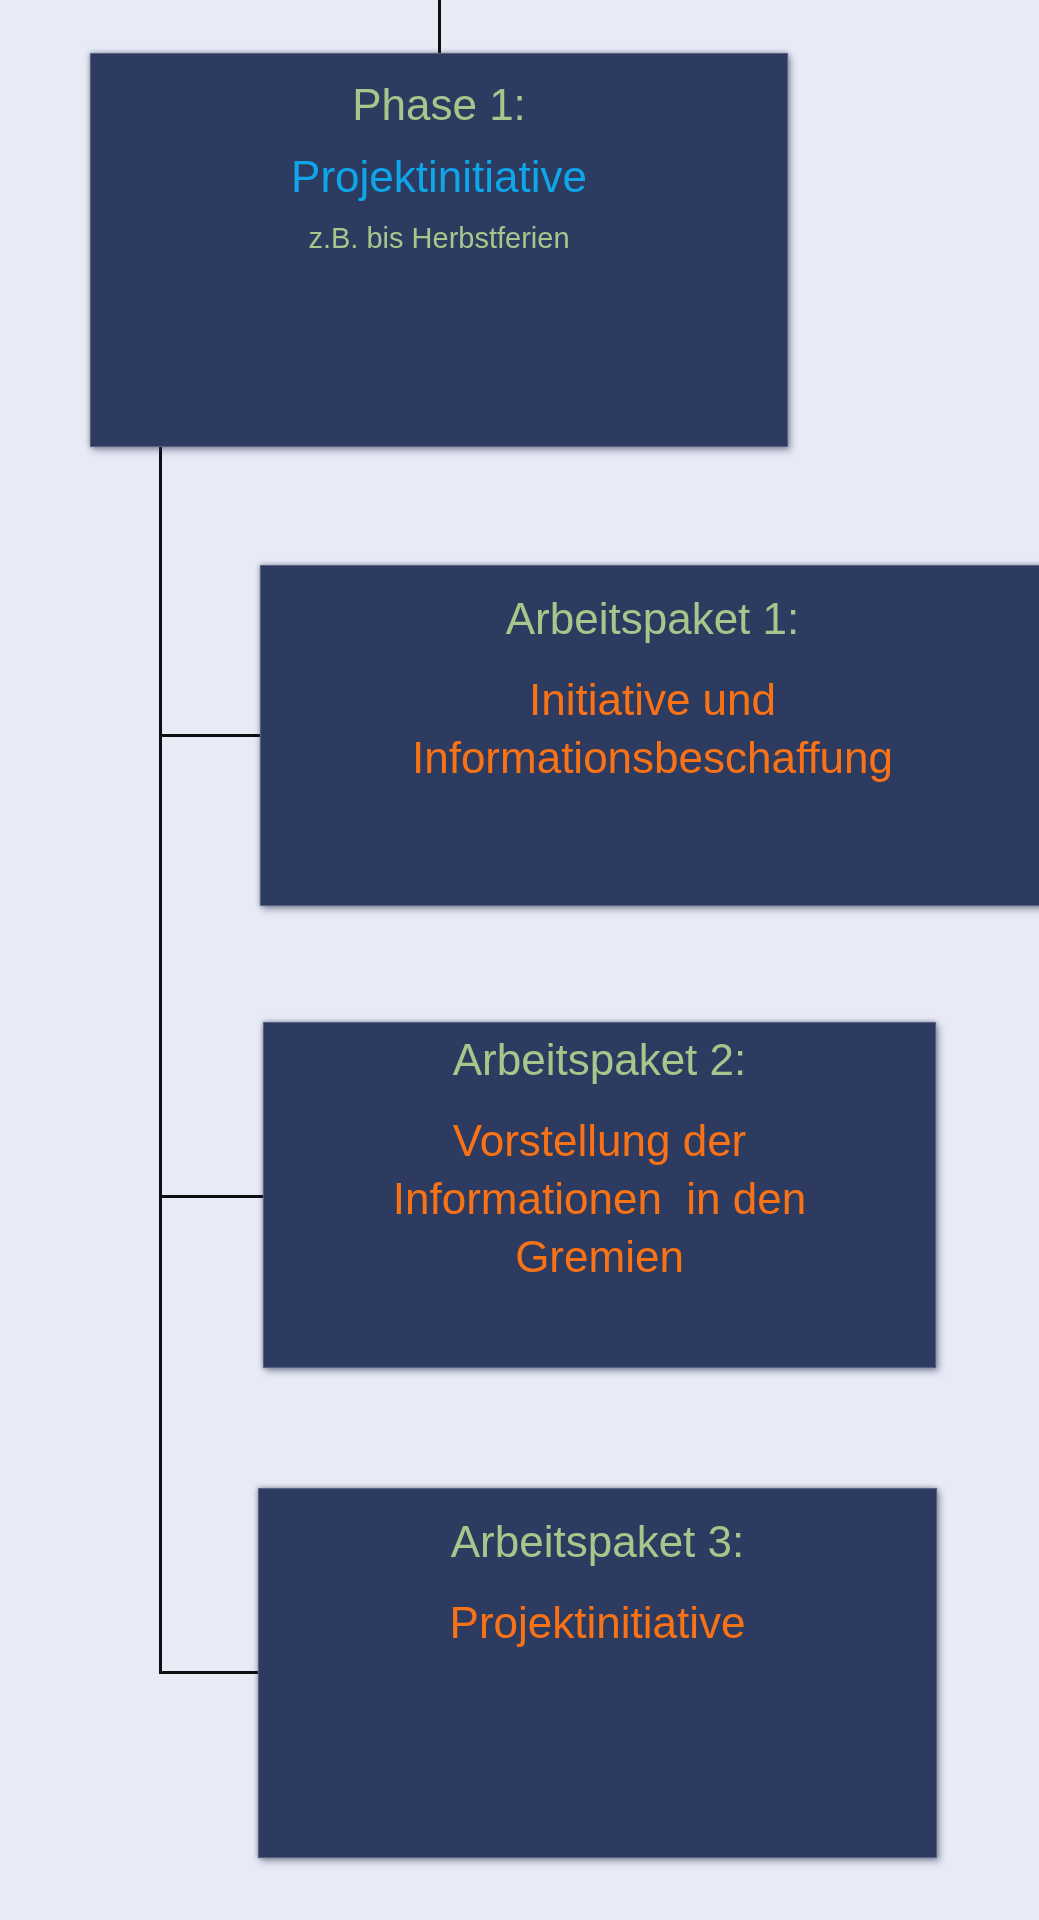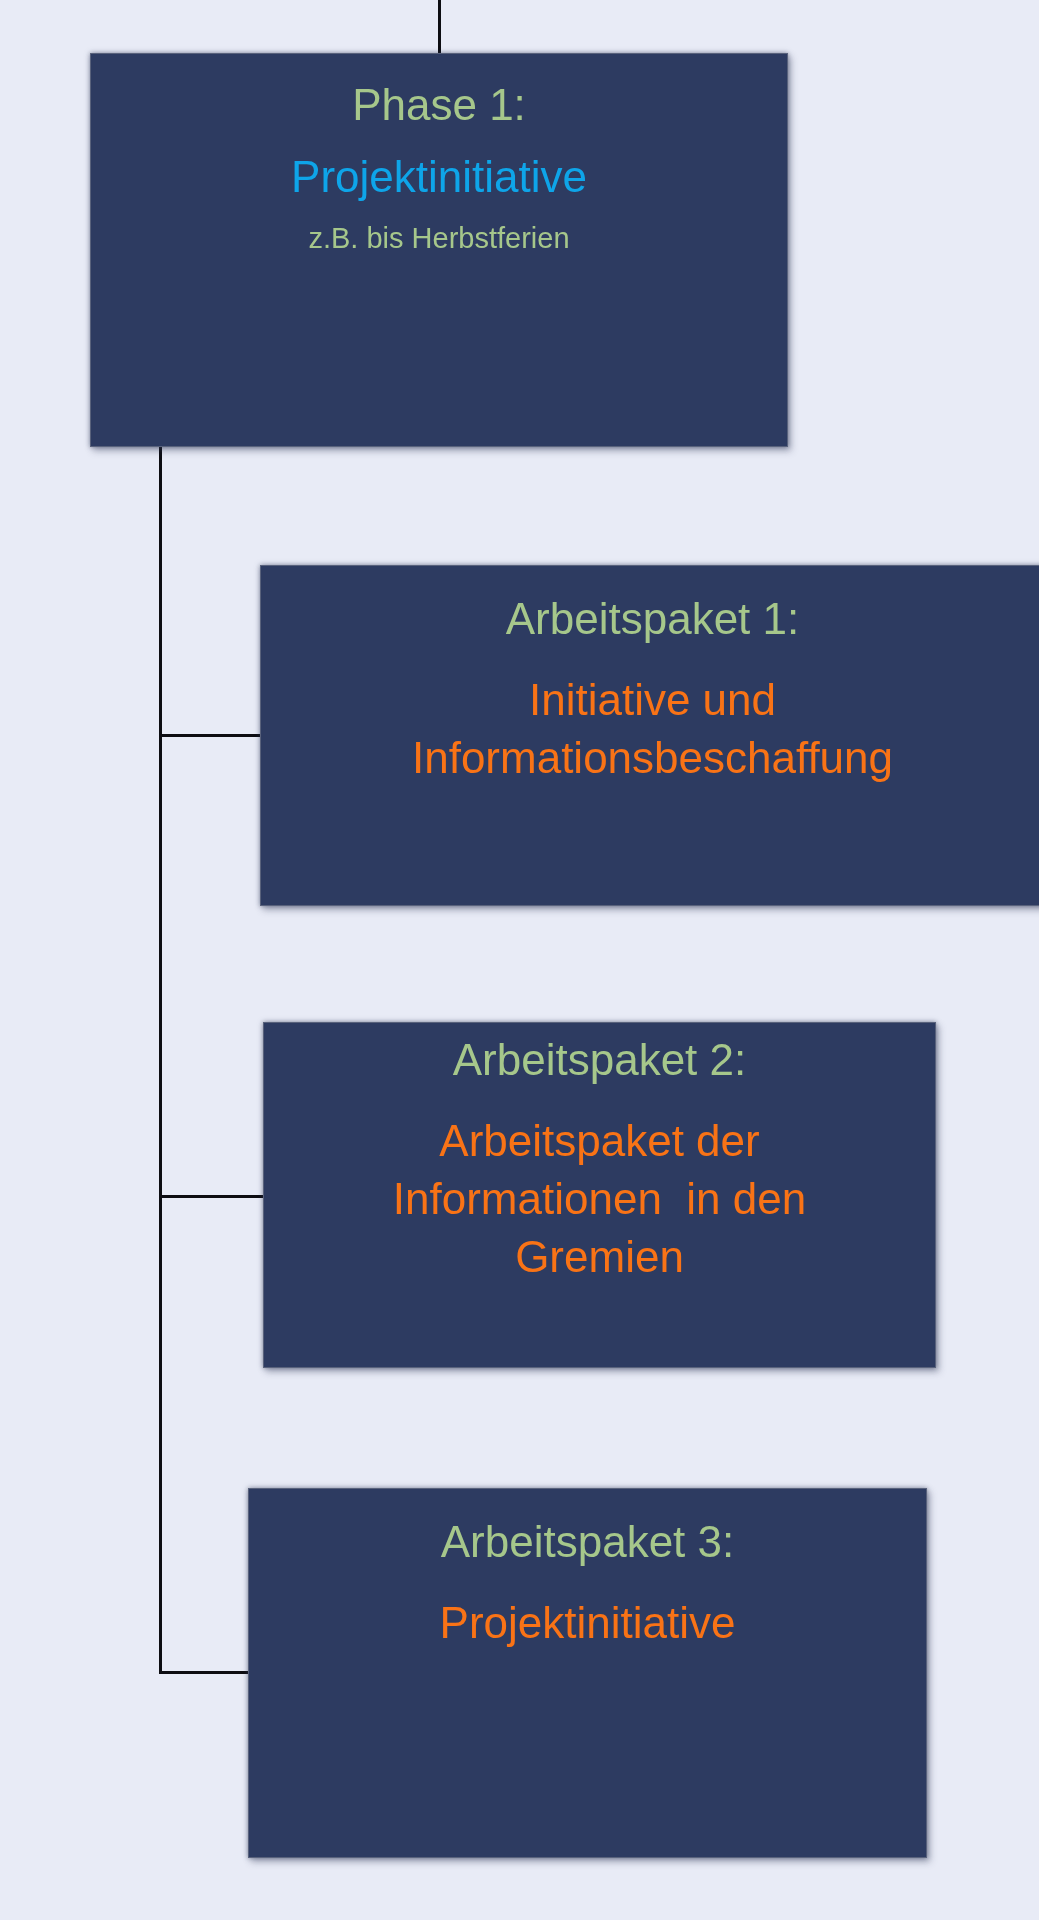--- a/index.html
+++ b/index.html
@@ -30,21 +30,21 @@
     background: #2d3b61;
     border: 1px solid #59627c;
     box-sizing: border-box;
     box-shadow: 0 0 5px rgba(45,55,85,0.55), 3px 4px 7px rgba(45,55,85,0.35);
     text-align: center;
     color: #ffffff;
   }
   #phase-box { left: 90px;  top: 53px;   width: 698px; height: 394px; padding-top: 22px; }
   #wp1-box   { left: 260px; top: 565px;  width: 785px; height: 341px; padding-top: 24px; }
   #wp2-box   { left: 263px; top: 1022px; width: 673px; height: 346px; padding-top: 8px; }
-  #wp3-box   { left: 248px; top: 1488px; width: 679px; height: 370px; padding-top: 24px; }
+  #wp3-box   { left: 258px; top: 1488px; width: 679px; height: 370px; padding-top: 24px; }
 
   .phase-title, .wp-title {
     margin: 0;
     font-size: 44px;
     font-weight: normal;
     color: #a6c78b;
     line-height: 1.3;
   }
   .phase-title { margin-bottom: 16px; }
   .wp-title    { margin-bottom: 24px; }
@@ -86,21 +86,21 @@
   </div>
 
   <div id="wp1-box" class="node-box">
     <p class="wp-title">Arbeitspaket 1:</p>
     <p class="wp-line">Initiative und</p>
     <p class="wp-line">Informationsbeschaffung</p>
   </div>
 
   <div id="wp2-box" class="node-box">
     <p class="wp-title">Arbeitspaket 2:</p>
-    <p class="wp-line">Arbeitspaket der</p>
+    <p class="wp-line">Vorstellung der</p>
     <p class="wp-line">Informationen  in den</p>
     <p class="wp-line">Gremien</p>
   </div>
 
   <div id="wp3-box" class="node-box">
     <p class="wp-title">Arbeitspaket 3:</p>
     <p class="wp-line">Projektinitiative</p>
   </div>
 
 </div>

